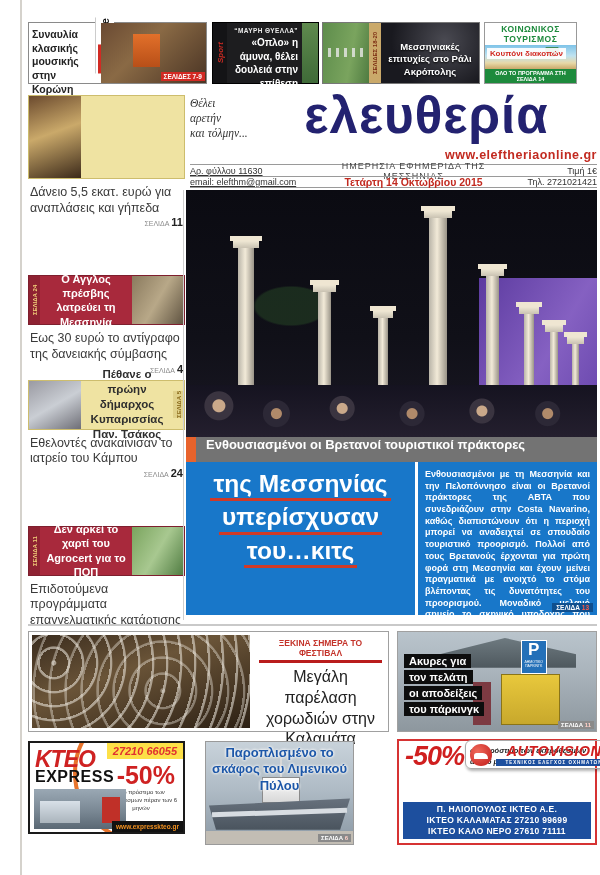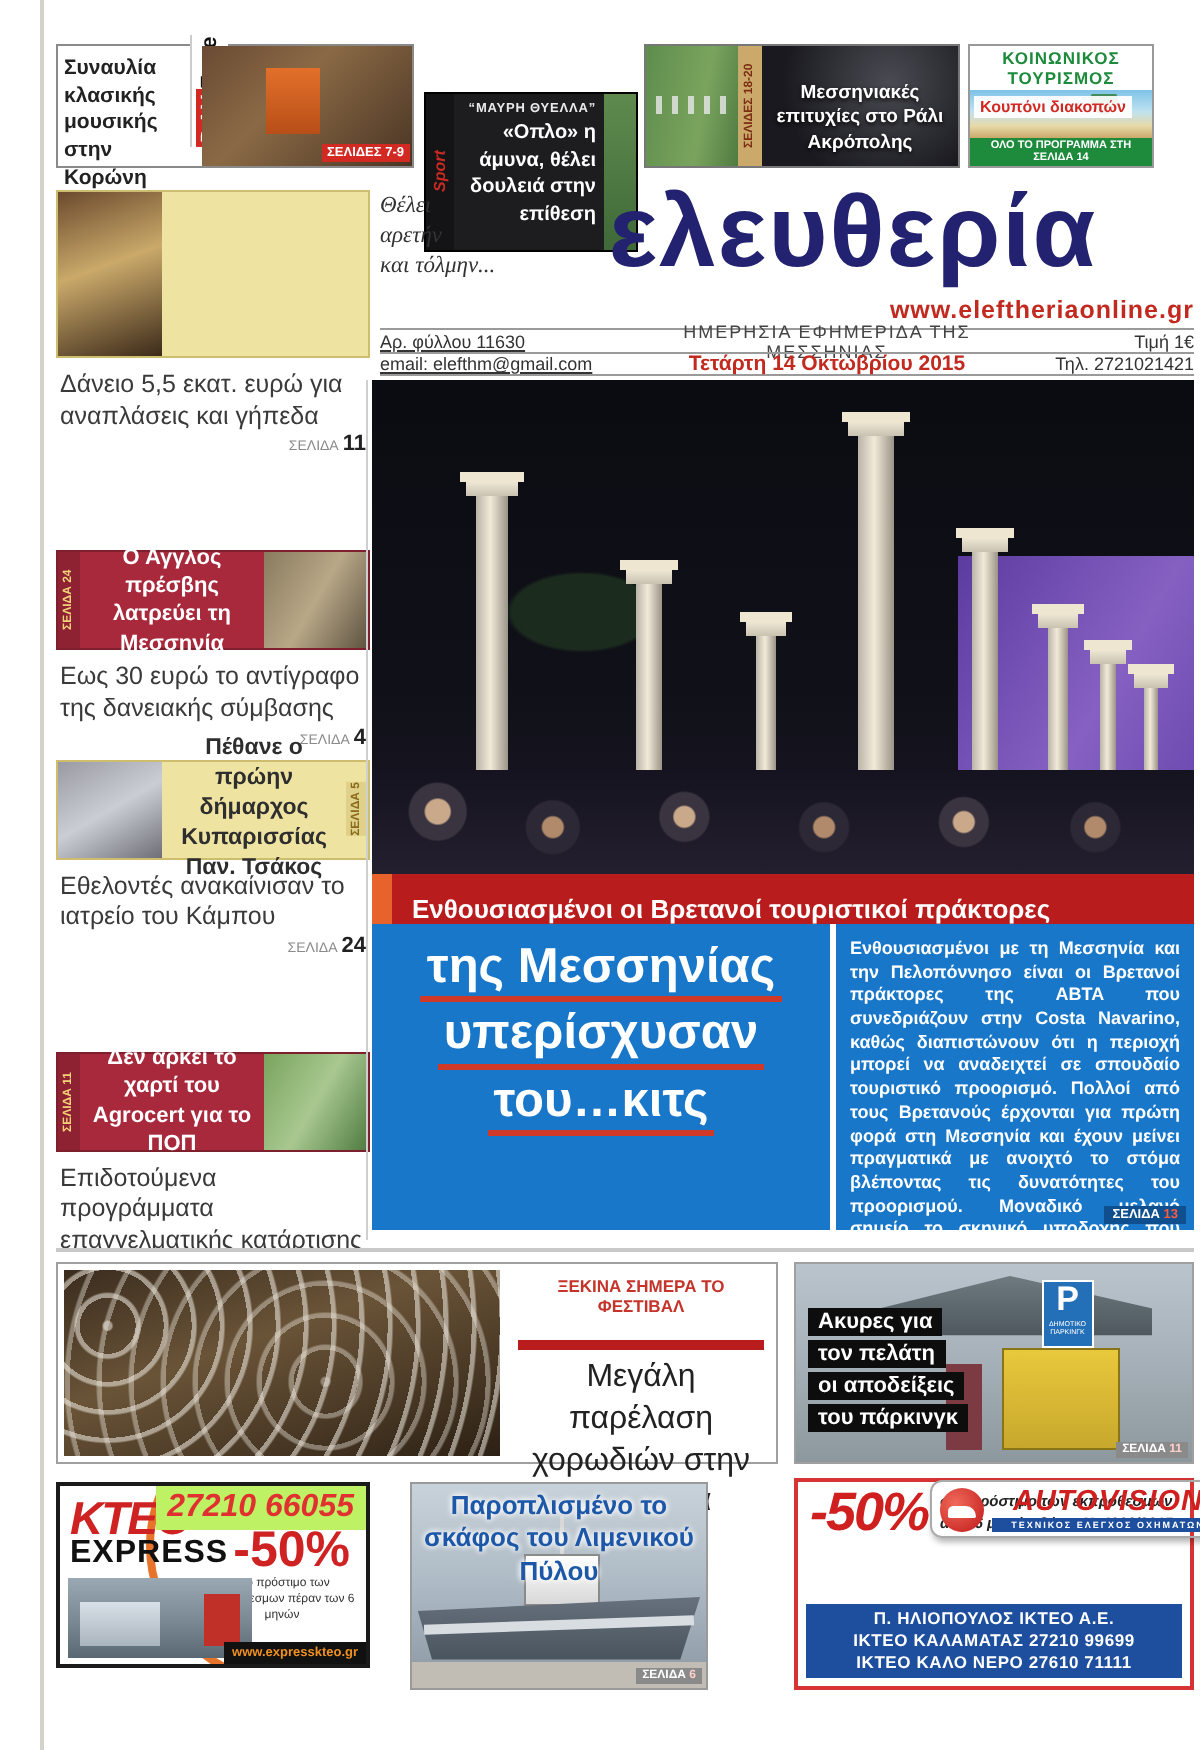--- a/index.html
+++ b/index.html
@@ -12,21 +12,21 @@
   
   .freeday { position:absolute; left:28px; top:22px; width:179px; height:62px; border:1px solid #8a8a8a; display:flex; background:#fff; }
   .freeday .logo { width:19px; background:#fff; border-right:1px solid #ccc; font-weight:bold; font-size:11px; }
   .freeday .logo .d1 { color:#111; letter-spacing:1px; }
   .freeday .logo .d2 { background:#d22a23; color:#fff; padding:2px 1px; letter-spacing:1px; }
   .freeday .txt { width:72px; padding:5px 3px; font-weight:bold; font-size:10.5px; line-height:1.3; color:#222; }
   .freeday .pic { position:relative; flex:1; background:linear-gradient(135deg,#6a4a33 0%,#8a6a45 40%,#4a3424 100%); }
   .freeday .pic .organ { position:absolute; left:30%; top:18%; width:26%; height:55%; background:linear-gradient(#e2702a,#b84f18); }
   .freeday .badge { position:absolute; right:1px; bottom:2px; background:#d22a23; color:#fff; font-size:6.5px; font-weight:bold; padding:1px 3px; }
 
-  .sports { position:absolute; left:212px; top:22px; width:107px; height:80px; background:#1d1d1f; display:flex; border:1px solid #000;margin-top:24px; }
+  .sports { position:absolute; left:212px; top:22px; width:107px; height:62px; background:#1d1d1f; display:flex; border:1px solid #000; }
   .sports .strip { width:14px; background:#141416; color:#c92a22; font-size:8px; font-weight:bold; font-style:italic; }
   .sports .body { flex:1; padding:4px 4px 4px 2px; text-align:right; }
   .sports .kick { color:#e9e9e9; font-size:6.5px; font-weight:bold; letter-spacing:.4px; }
   .sports .line { color:#fff; font-size:10px; font-weight:bold; line-height:1.35; margin-top:2px; }
   .sports .pic { width:16px; background:linear-gradient(#5f8a4e,#3f6a38); }
 
   .rally { position:absolute; left:322px; top:22px; width:158px; height:62px; display:flex; border:1px solid #777; }
   .rally .field { width:46px; background:linear-gradient(100deg,#5e8d4c 0%,#7aa45e 60%,#4f7b41 100%); position:relative; }
   .rally .field::after { content:""; position:absolute; left:10%; top:42%; width:80%; height:14%; background:repeating-linear-gradient(90deg,#e8e8e8 0 3px,transparent 3px 8px); opacity:.8; }
   .rally .vbadge { width:12px; background:#caa96a; color:#7c2d12; font-size:6px; font-weight:bold; }
@@ -97,21 +97,21 @@
   .crowd { position:absolute; left:0; right:0; bottom:0; height:52px;
     background:
       radial-gradient(circle at 8% 40%, #caa98a 0 6px, #3a3440 7px 14px, transparent 15px),
       radial-gradient(circle at 22% 55%, #b08a6a 0 5px, #2c2836 6px 13px, transparent 14px),
       radial-gradient(circle at 38% 45%, #caa98a 0 5px, #3a3440 6px 12px, transparent 13px),
       radial-gradient(circle at 55% 55%, #b08a6a 0 5px, #2c2836 6px 12px, transparent 13px),
       radial-gradient(circle at 72% 50%, #caa98a 0 5px, #3a3440 6px 12px, transparent 13px),
       radial-gradient(circle at 88% 55%, #b08a6a 0 5px, #2c2836 6px 12px, transparent 13px),
       linear-gradient(#151320,#241f2e); }
 
-  .kickerbar { position:absolute; left:186px; top:437px; width:411px; height:25px; background:#b91c1c; display:flex; align-items:flex-end; }
+  .kickerbar { position:absolute; left:186px; top:437px; width:411px; height:25px; background:#737373; display:flex; align-items:flex-start; }
   .kickerbar .orange { width:10px; height:100%; background:#e8632c; }
   .kickerbar .kt { flex:1; color:#fff; font-weight:bold; font-size:13px; padding-left:10px; }
 
   .headbox { position:absolute; left:186px; top:462px; width:229px; height:153px; background:#1877c9; padding-top:6px; }
   .hl { text-align:center; margin:2px 0; }
   .hl span { display:inline-block; color:#fff; font-weight:bold; font-size:24.5px; line-height:1.12; border-bottom:3px solid #cf3a28; padding:0 3px 1px; }
 
   .artbox { position:absolute; left:418px; top:462px; width:179px; height:153px; background:#1877c9; padding:7px 7px 4px; }
   .artbox .body { color:#fff; font-size:9px; line-height:1.3; text-align:justify; font-weight:bold; }
   .artbox .pgbadge { position:absolute; right:4px; bottom:3px; background:#0f4f8e; color:#fff; font-size:6.5px; font-weight:bold; padding:1px 4px; }
@@ -119,21 +119,21 @@
 
   .midrule { position:absolute; left:28px; top:624px; width:569px; height:2px; background:#c9c9c9; }
 
   
   .festival { position:absolute; left:28px; top:631px; width:361px; height:101px; border:1px solid #a0a0a0; background:#fff; display:flex; }
   .festival .photo { width:218px; margin:3px; background:
       repeating-radial-gradient(circle at 10% 30%, rgba(240,235,225,.55) 0 2px, transparent 3px 14px),
       repeating-radial-gradient(circle at 60% 60%, rgba(240,235,225,.4) 0 2px, transparent 3px 16px),
       linear-gradient(160deg,#3a2c1e 0%,#6a5438 40%,#2c2014 100%); }
   .festival .txt { flex:1; padding:6px 4px 2px; text-align:center; display:flex; flex-direction:column; }
-  .festival .kick { color:#c4342b; font-weight:bold; font-size:8.5px; border-bottom:5px solid #b91c1c; padding-bottom:12px; margin:0 2px 4px; }
+  .festival .kick { color:#c4342b; font-weight:bold; font-size:8.5px; border-bottom:3px solid #b91c1c; padding-bottom:2px; margin:0 2px 4px; }
   .festival .title { color:#222; font-size:16px; line-height:1.3; flex:1; }
   .festival .badge { align-self:center; background:#8a8a8a; color:#fff; font-size:6.5px; font-weight:bold; padding:1px 5px; margin-bottom:4px; }
   .festival .badge b { color:#ffd0c8; }
 
   .parking { position:absolute; left:397px; top:631px; width:200px; height:101px; border:1px solid #a0a0a0; background:linear-gradient(#b9c4cc 0%,#aab4bc 40%,#8d979e 100%); overflow:hidden; }
   .parking .awning { position:absolute; left:18%; top:6%; width:72%; height:30%; background:linear-gradient(#6e7a80,#4e585e); clip-path:polygon(0 60%,50% 0,100% 55%,100% 100%,0 100%); }
   .parking .kiosk { position:absolute; left:52%; top:42%; width:30%; height:52%; background:linear-gradient(#e8c83c,#c8a82c); border:1px solid #8a7418; }
   .parking .door { position:absolute; left:38%; top:50%; width:9%; height:44%; background:#7c3a42; }
   .parking .psign { position:absolute; left:62%; top:8%; width:26px; height:34px; background:#2470b8; border:1px solid #fff; color:#fff; text-align:center; }
   .parking .psign .pp { font-size:17px; font-weight:bold; line-height:1.1; }
@@ -141,21 +141,21 @@
   .parking .labels { position:absolute; left:6px; top:22px; }
   .parking .labels div { display:table; background:#0d0d0d; color:#fff; font-weight:bold; font-size:11px; padding:1px 5px; margin-bottom:2px; }
   .parking .badge { position:absolute; right:2px; bottom:2px; background:#8a8a8a; color:#fff; font-size:6px; font-weight:bold; padding:1px 3px; }
   .parking .badge b { color:#ffd0c8; }
 
   
   .kteo { position:absolute; left:28px; top:741px; width:157px; height:93px; border:2px solid #1a1a1a; background:#fff; overflow:hidden; }
   .kteo .swoosh { position:absolute; right:-30px; top:-40px; width:140px; height:140px; border:4px solid #e8742c; border-radius:50%; }
   .kteo .b1 { position:absolute; left:5px; top:3px; color:#cf2222; font-weight:bold; font-size:23px; font-style:italic; letter-spacing:-1px; }
   .kteo .b2 { position:absolute; left:5px; top:25px; color:#111; font-weight:bold; font-size:16px; letter-spacing:.5px; }
-  .kteo .phone { position:absolute; right:0; top:0; background:#bef264; color:#e03030; font-weight:bold; font-size:16px; font-style:italic; padding:2px 6px; }
+  .kteo .phone { position:absolute; right:0; top:0; background:#fde047; color:#e03030; font-weight:bold; font-size:11px; font-style:italic; padding:2px 6px; }
   .kteo .disc { position:absolute; right:8px; top:18px; color:#cf2222; font-weight:bold; font-size:25px; }
   .kteo .note { position:absolute; right:2px; top:46px; width:80px; font-size:6px; color:#333; text-align:center; line-height:1.3; }
   .kteo .shop { position:absolute; left:4px; bottom:3px; width:92px; height:40px; background:linear-gradient(#9aa8b4 0%,#7a8894 55%,#5a6874 100%); }
   .kteo .shop::before { content:""; position:absolute; right:6px; top:8px; width:18px; height:26px; background:#c03028; }
   .kteo .shop::after { content:""; position:absolute; left:6px; top:12px; width:40px; height:22px; background:linear-gradient(#d8e0e8,#aab4bc); }
   .kteo .site { position:absolute; right:0; bottom:0; background:#111; color:#f09020; font-weight:bold; font-size:6.5px; padding:2px 4px; }
 
   .boatad { position:absolute; left:205px; top:741px; width:149px; height:104px; border:1px solid #9a9a9a; background:linear-gradient(#c8d2da 0%,#b0bcc6 45%,#8a98a4 100%); overflow:hidden; }
   .boatad .title { position:relative; z-index:3; text-align:center; color:#1d57a8; font-weight:bold; font-size:13px; line-height:1.25; padding-top:3px; text-shadow:0 0 3px #fff,0 0 3px #fff; }
   .boatad .cabin { position:absolute; left:38%; top:34%; width:26%; height:26%; background:linear-gradient(#fdfdfd,#d8d8d8); border:1px solid #8a8a8a; z-index:1; }

